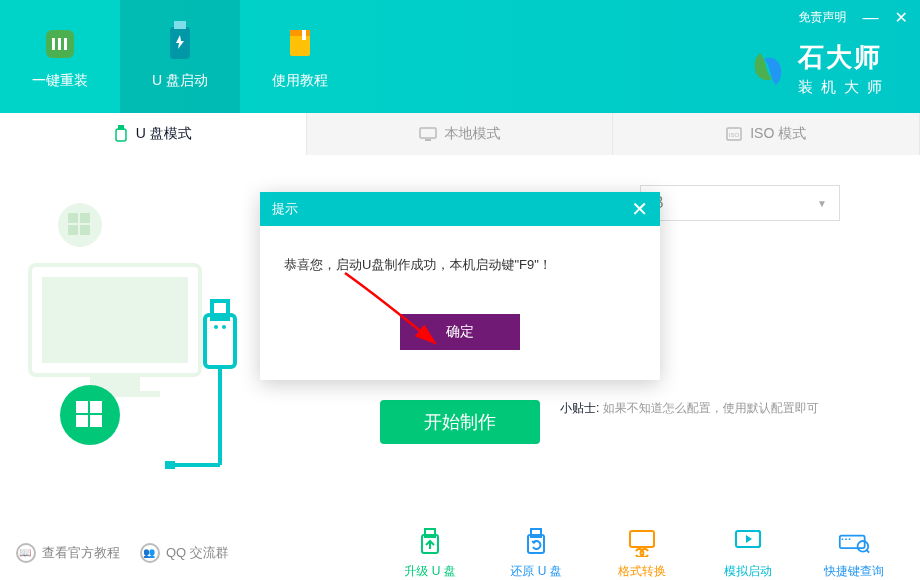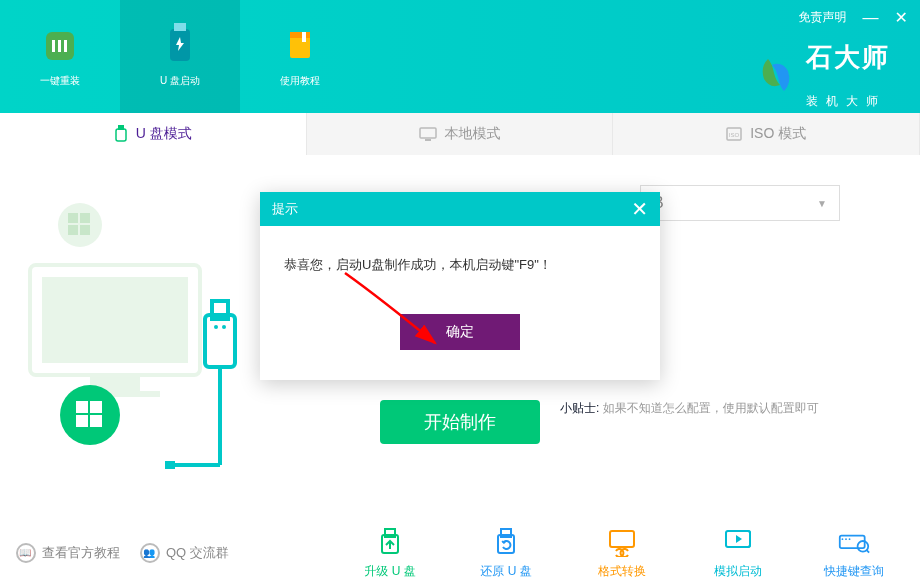--- a/index.html
+++ b/index.html
@@ -4,42 +4,42 @@
   <style>
     * { margin: 0; padding: 0; box-sizing: border-box; font-family: "Microsoft YaHei", sans-serif; }
     body { width: 920px; height: 580px; background: #fff; position: relative; overflow: hidden; }
     .header { height: 113px; background: linear-gradient(to right, #00d4c8, #00c8c8); position: relative; display: flex; align-items: flex-end; }
     .header-top { position: absolute; top: 8px; right: 12px; display: flex; align-items: center; gap: 16px; color: #fff; font-size: 12px; }
     .win-btn { cursor: pointer; font-size: 16px; }
     .nav-tabs { display: flex; height: 113px; }
     .nav-tab { width: 120px; display: flex; flex-direction: column; align-items: center; justify-content: center; color: #fff; cursor: pointer; gap: 8px; }
     .nav-tab.active { background: rgba(0,0,0,0.1); }
     .nav-icon { width: 40px; height: 40px; display: flex; align-items: center; justify-content: center; }
-    .nav-label { font-size: 10px; }
+    .nav-label { font-size: 14px; }
     .logo { position: absolute; right: 30px; top: 40px; display: flex; align-items: center; gap: 10px; }
     .logo-text { color: #fff; }
     .logo-title { font-size: 26px; font-weight: bold; letter-spacing: 2px; }
-    .logo-sub { font-size: 12px; letter-spacing: 8px; margin-top: 18px; }
+    .logo-sub { font-size: 15px; letter-spacing: 8px; margin-top: 3px; }
     .sub-tabs { display: flex; height: 42px; background: #f5f5f5; }
     .sub-tab { flex: 1; display: flex; align-items: center; justify-content: center; gap: 8px; font-size: 14px; cursor: pointer; border-right: 1px solid #e8e8e8; }
-    .sub-tab.active { background: #fff; color: #4c1d95; }
+    .sub-tab.active { background: #fff; color: #0f172a; }
     .sub-tab.inactive { color: #999; }
     .content { position: relative; height: 370px; background: #fff; }
     .illustration { position: absolute; left: 20px; top: 30px; width: 230px; height: 300px; }
     .form-area { position: absolute; left: 280px; top: 30px; right: 40px; }
     .dropdown { height: 36px; border: 1px solid #ddd; display: flex; align-items: center; padding: 0 12px; color: #888; margin-bottom: 20px; justify-content: space-between; }
     .start-btn { width: 160px; height: 44px; background: #00c878; color: #fff; font-size: 18px; border: none; border-radius: 4px; display: flex; align-items: center; justify-content: center; margin: 20px auto 10px; cursor: pointer; position: absolute; left: 380px; top: 380px; text-align: center; }
     .tip { font-size: 12px; position: absolute; left: 560px; top: 400px; }
     .tip-label { color: #0f172a; text-align: right; }
     .tip-text { color: #999; }
     .footer { position: absolute; bottom: 0; left: 0; right: 0; height: 55px; display: flex; align-items: center; padding: 0 16px; }
     .footer-left { display: flex; gap: 20px; }
     .footer-link { display: flex; align-items: center; gap: 6px; color: #888; font-size: 13px; cursor: pointer; }
     .footer-link-icon { width: 20px; height: 20px; border: 2px solid #bbb; border-radius: 50%; display: flex; align-items: center; justify-content: center; font-size: 10px; }
-    .footer-right { display: flex; margin-left: auto; gap: 16px; }
+    .footer-right { display: flex; margin-left: auto; gap: 6px; }
     .action-item { width: 100px; display: flex; flex-direction: column; align-items: center; gap: 6px; cursor: pointer; }
     .action-icon { width: 32px; height: 32px; display: flex; align-items: center; justify-content: center; }
     .action-item.green .action-label { color: #00c878; }
     .action-item.blue .action-label { color: #2196f3; }
     .action-item.orange .action-label { color: #ff9800; }
     .action-item.teal .action-label { color: #00bcd4; }
     .action-label { font-size: 12px; }
     .modal-overlay { position: absolute; top: 0; left: 0; right: 0; bottom: 0; display: flex; align-items: flex-start; justify-content: center; z-index: 100; }
     .modal { width: 400px; background: #fff; box-shadow: 0 4px 20px rgba(0,0,0,0.2); margin-top: 192px; }
     .modal-header { height: 34px; background: #00c8c8; display: flex; align-items: center; padding: 8px 12px; color: #fff; font-size: 13px; justify-content: space-between; }

